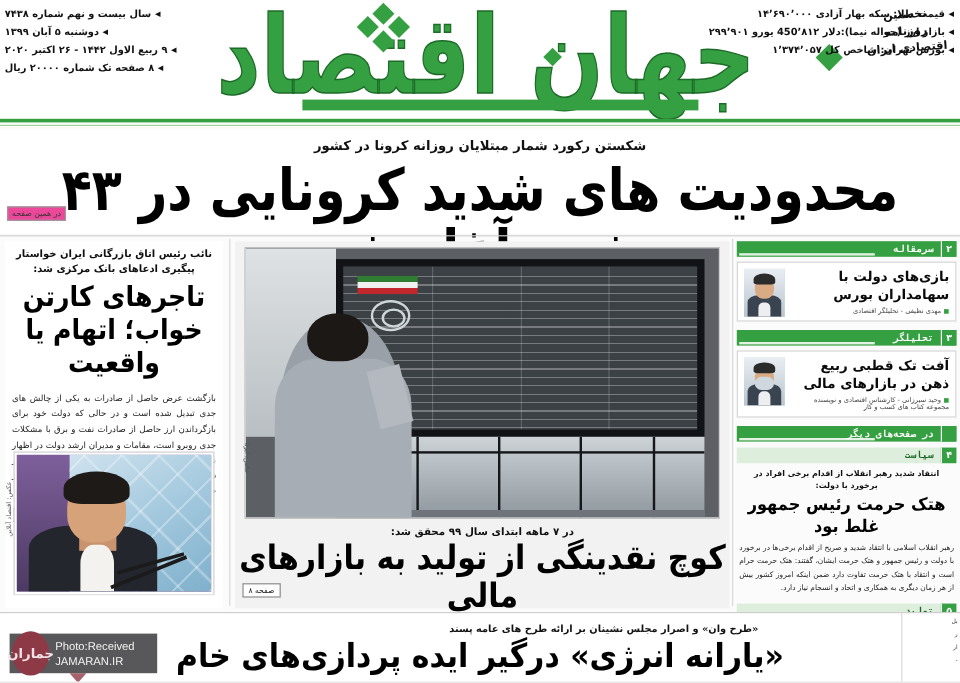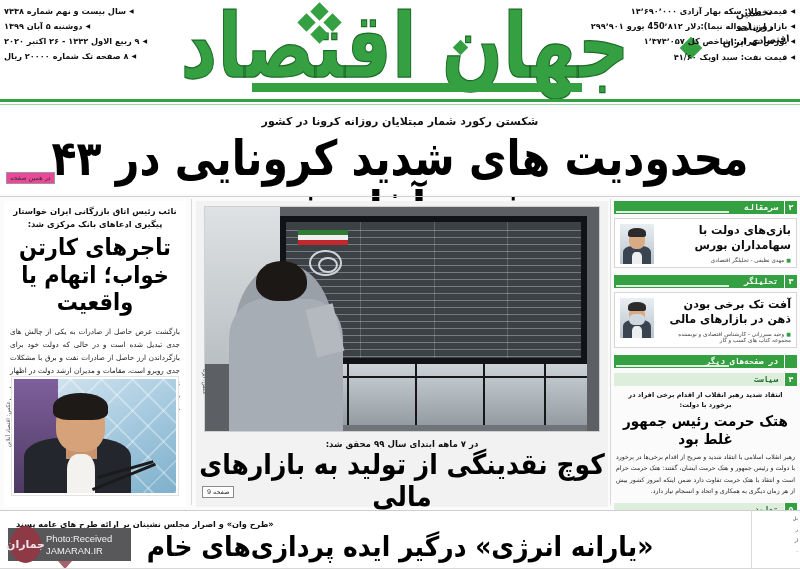--- a/index.html
+++ b/index.html
@@ -458,22 +458,22 @@
     position: absolute; left: 0; top: 510px;
     width: 800px; height: 59px;
     background: #fff;
     direction: rtl;
   }
   .bot-rule {
     position: absolute; left: 0; top: 0px;
     width: 800px; height: 1px; background: #cfcfcf;
   }
   .bot-kicker {
-    position: absolute; left: 16px; top: 9px; width: 632px;
-    text-align: left; font-size: 8.2px; font-weight: bold; color: #111;
+    position: absolute; left: 0; top: 9px; width: 632px;
+    text-align: right; font-size: 8.2px; font-weight: bold; color: #111;
     letter-spacing: -0.1px;
   }
   .bot-head {
     position: absolute; left: 0; top: 22px; width: 800px;
     text-align: center; font-size: 25px; font-weight: bold; color: #000;
     letter-spacing: -0.6px; line-height: 1.2;
     transform: scaleY(1.1);
   }
   .bot-sidecol {
     position: absolute; right: 2px; top: 3px;
@@ -542,21 +542,20 @@
     <div class="logo-diamond" style="left:313px; top:5px;"></div>
     <div class="logo-diamond" style="left:313px; top:28px;"></div>
     <div class="logo-diamond" style="left:326px; top:16px;"></div>
     <div class="logo-diamond" style="left:455px; top:42px; width:11px; height:11px;"></div>
     <div class="logo-diamond" style="left:683px; top:40px; width:16px; height:16px;"></div>
 
     <div class="mast-right">
       <div class="line">قیمت طلا: سکه بهار آزادی ۱۴٬۶۹۰٬۰۰۰</div>
       <div class="line">بازار ارز (حواله نیما):دلار 450٬۸۱۲  یورو ۲۹۹٬۹۰۱</div>
       <div class="line">بورس تهران: شاخص کل ۱٬۳۷۴٬۰۵۷</div>
-      <div class="line">قیمت نفت: سبد اوپک ۴۱/۶۰</div>
     </div>
 
     <div class="tagline">نخستین روزنامه اقتصادی ایران</div>
   </div>
   <div class="mast-rule"></div>
   <div class="mast-rule2"></div>
 
   <div class="banner">
     <div class="banner-kicker">شکستن رکورد شمار مبتلایان روزانه کرونا در کشور</div>
     <div class="banner-head">محدودیت های شدید کرونایی در ۴۳ شهر آغاز شد</div>
@@ -611,21 +610,21 @@
         </div>
         <div class="person"></div>
         <div class="hoodie"></div>
         <div class="head"></div>
         <div class="arm"></div>
       </div>
       <div class="cc-credit">عکس: ایرنا</div>
       <div class="cc-kicker">در ۷ ماهه ابتدای سال ۹۹ محقق شد:</div>
       <div class="cc-head">کوچ نقدینگی از تولید به بازارهای مالی</div>
       <div class="cc-pagebox">
-        <span class="pagebox">صفحه 9</span>
+        <span class="pagebox">صفحه ۸</span>
       </div>
     </div>
 
     <div class="vrule-r"></div>
 
     <div class="col-right">
 
       <div class="sec-head">
         <div class="bar"></div>
         <div class="num">۲</div>
@@ -652,21 +651,21 @@
       </div>
       <div class="op-card">
         <div class="op-thumb mask">
           <div class="bgp"></div>
             <div class="sh"></div>
             <div class="sh2"></div>
           <div class="fc"></div>
             <div class="hr"></div>
             <div class="msk"></div>
         </div>
-        <div class="op-title">آفت تک برخی بودن ذهن در بازارهای مالی</div>
+        <div class="op-title">آفت تک قطبی ربیع ذهن در بازارهای مالی</div>
         <div class="op-byline">وحید سیرزانی - کارشناس اقتصادی و نویسنده مجموعه کتاب های کسب و کار</div>
       </div>
 
       <div class="sec-head" style="margin-top:2px;">
         <div class="bar"></div>
         <div class="num"></div>
         <div class="lbl">در صفحه‌های دیگر</div>
         <div class="tail"></div>
       </div>
 

